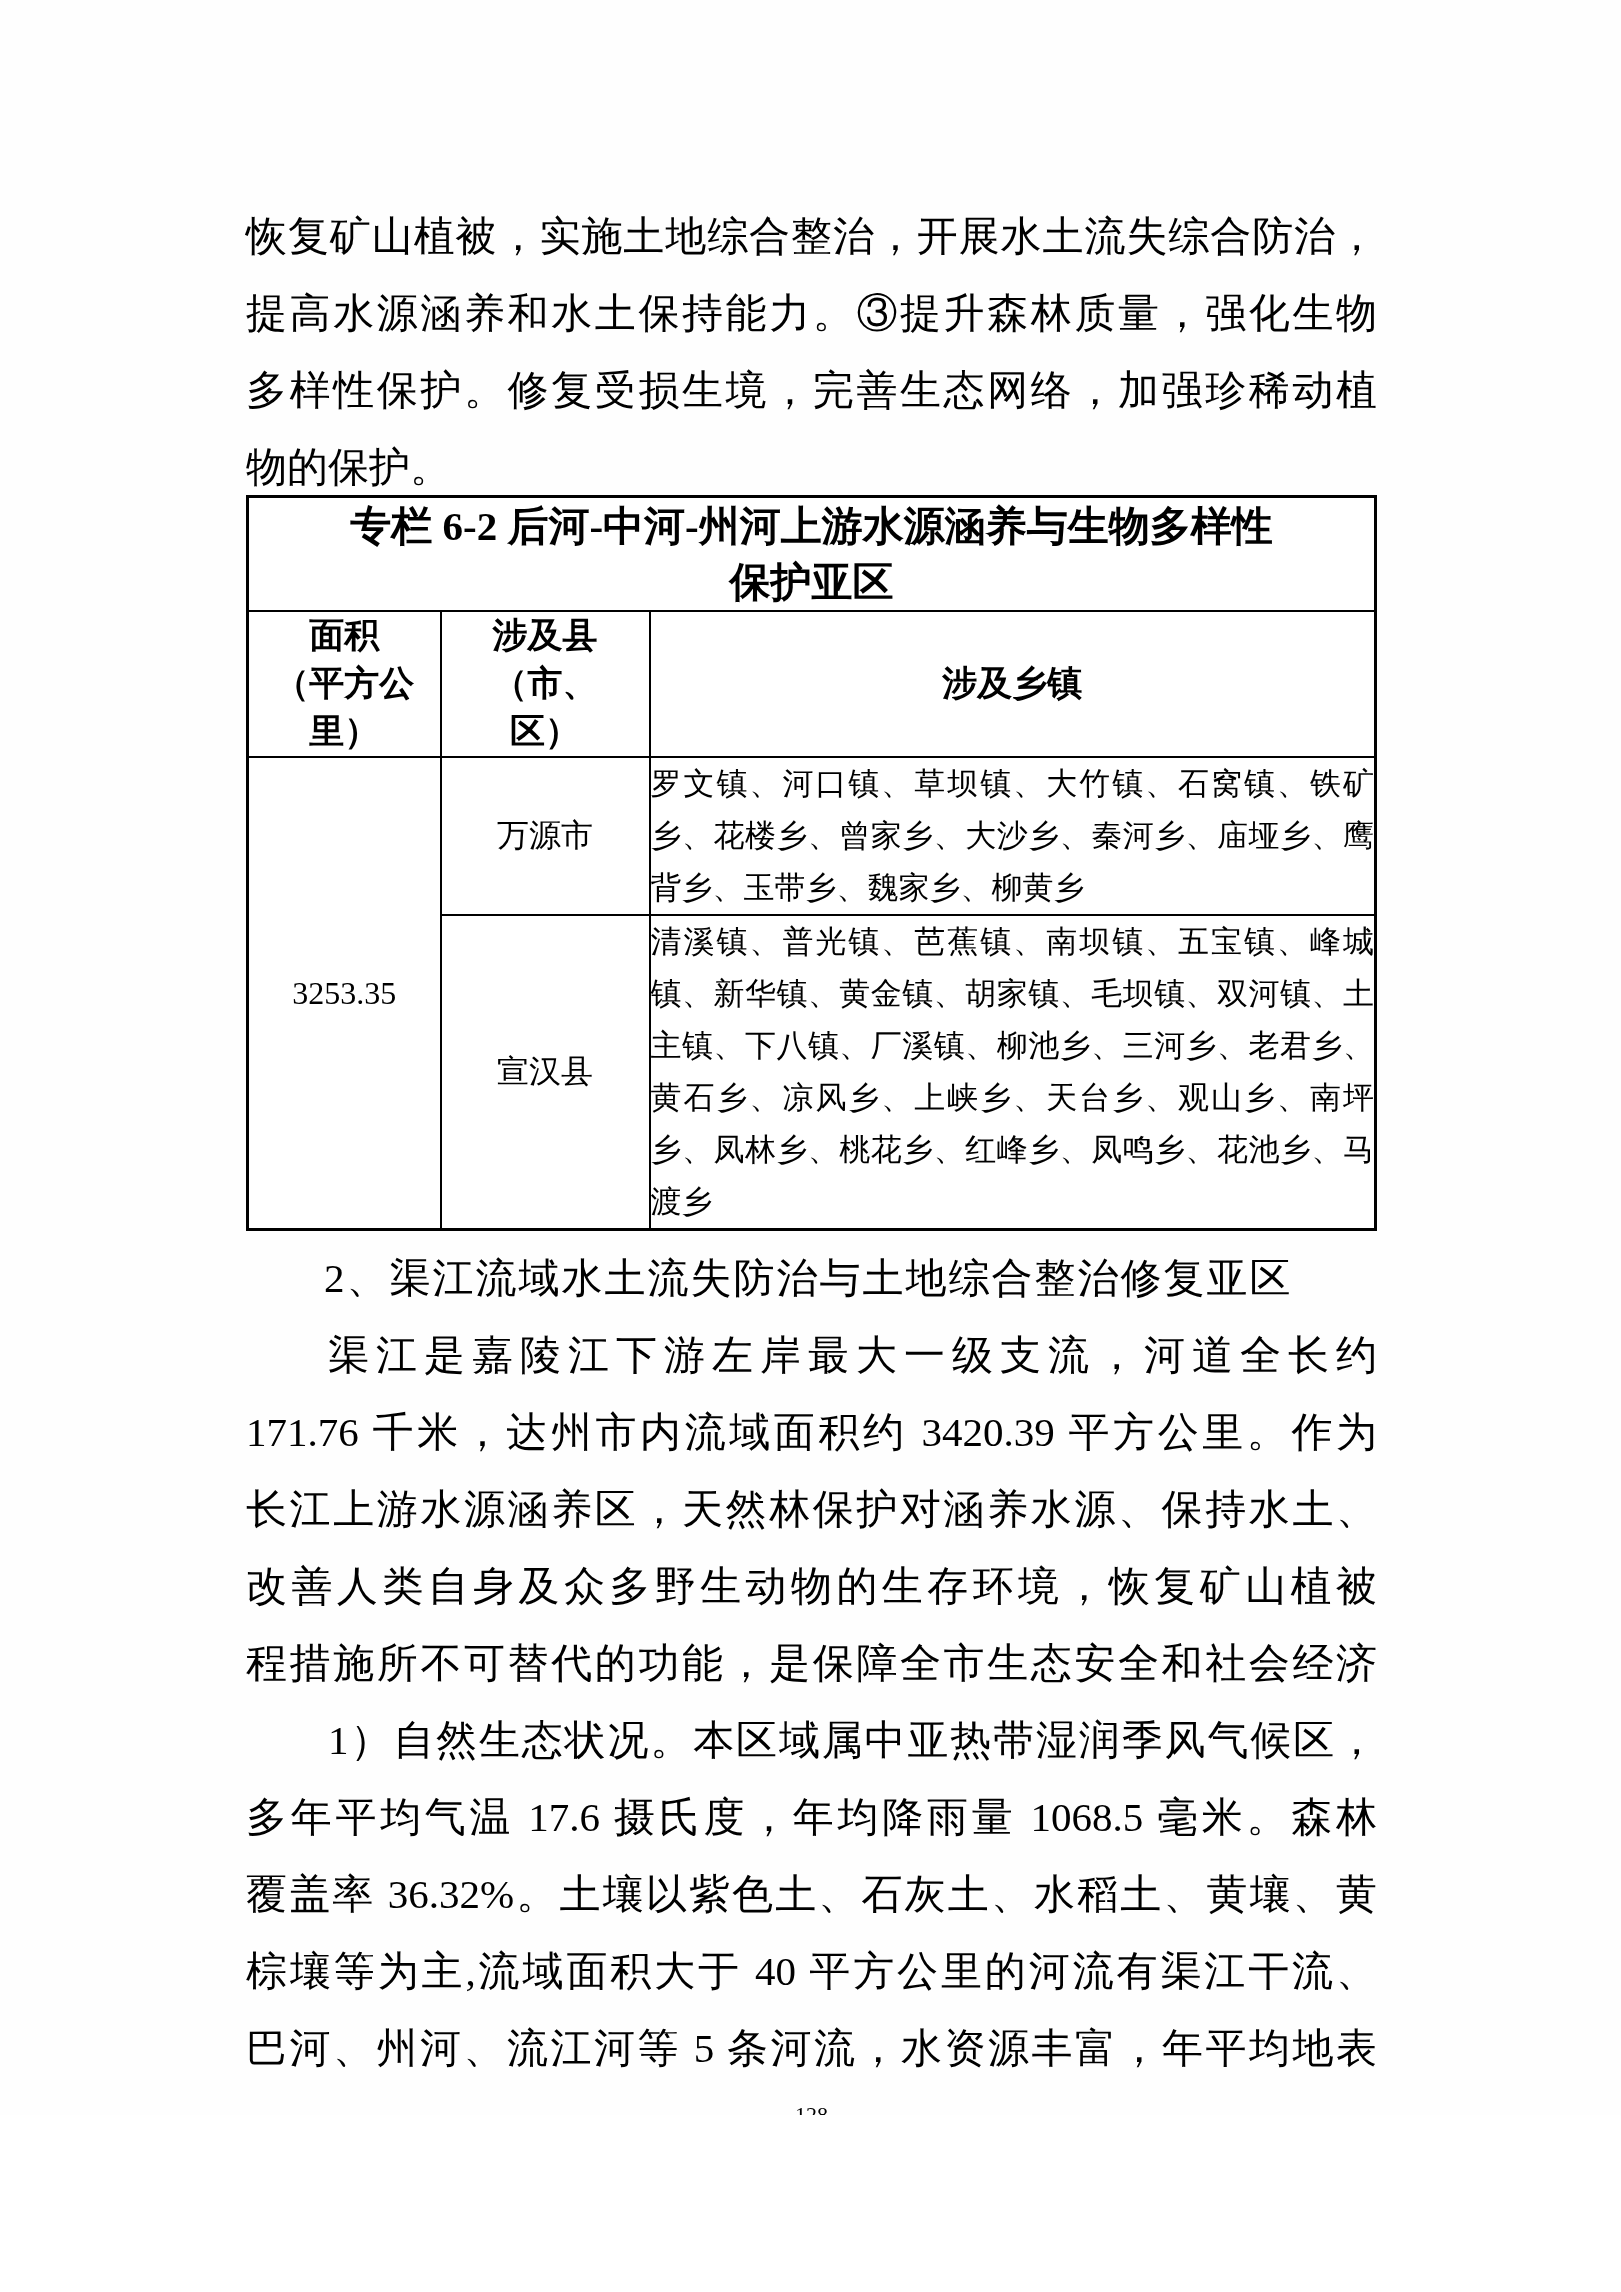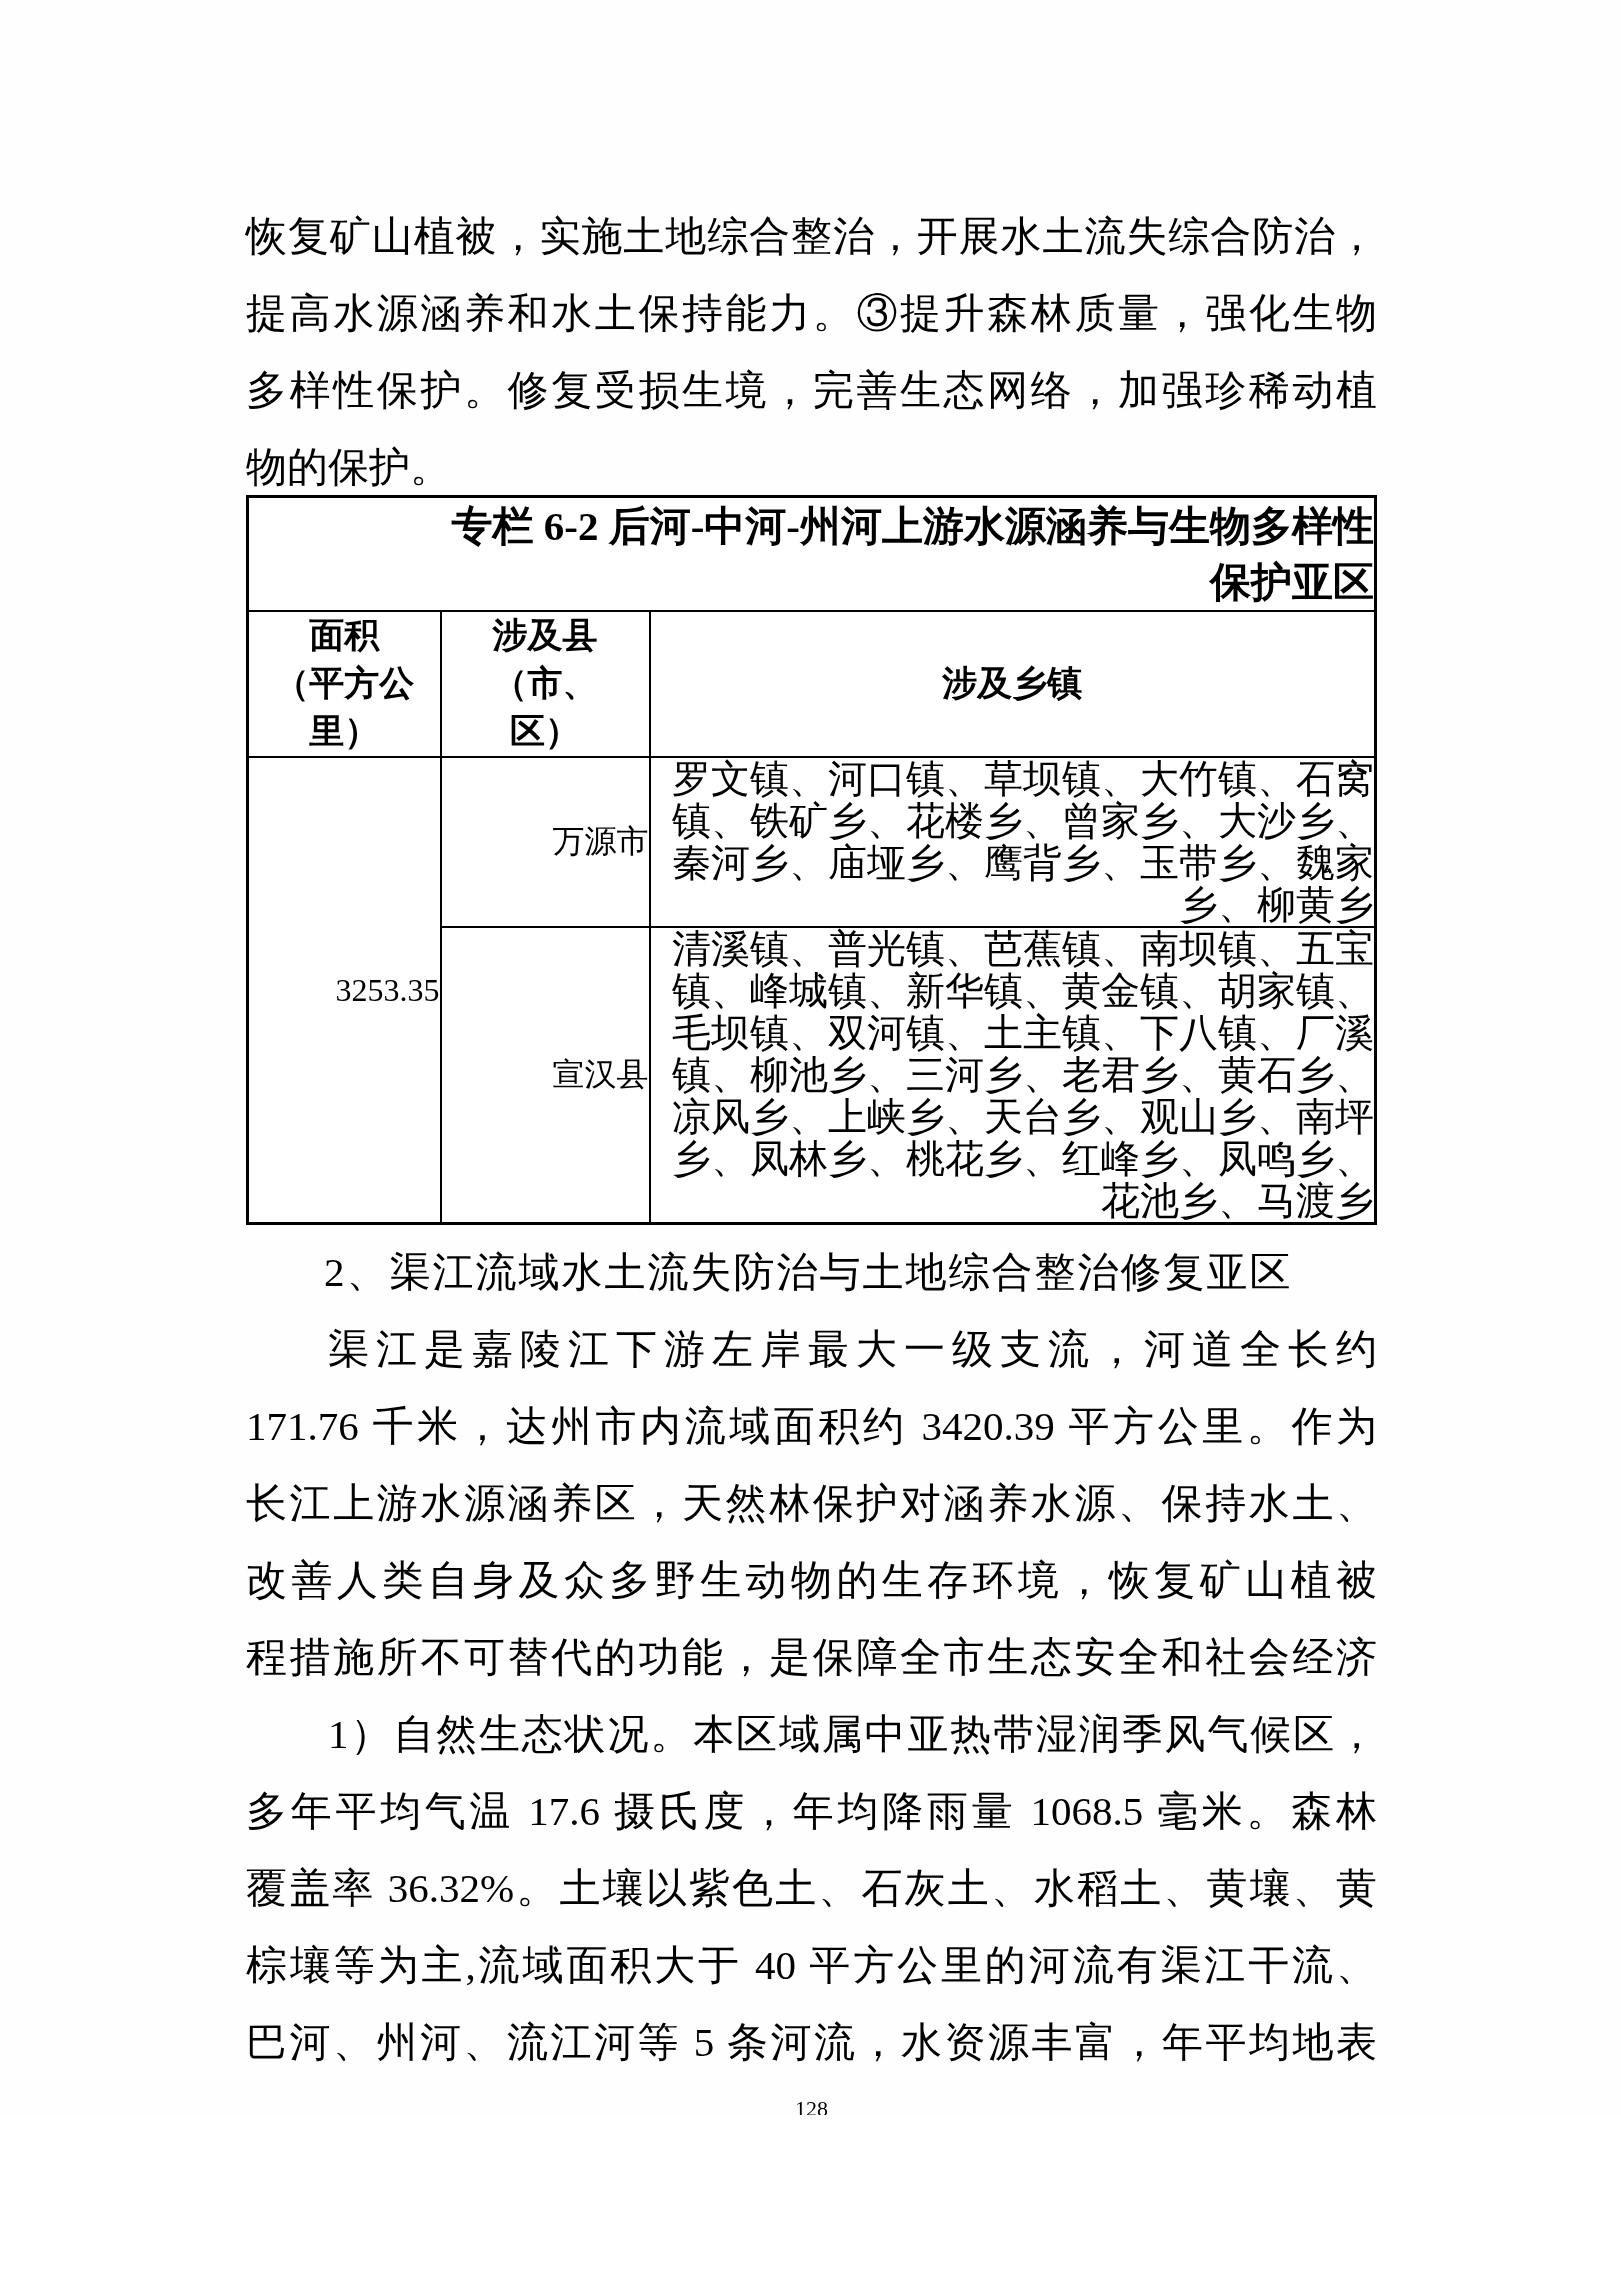--- a/index.html
+++ b/index.html
@@ -52,21 +52,20 @@
     border-collapse: collapse;
     table-layout: fixed;
     width: 1131px;
     margin-top: -10.8px;
     background: #fff;
   }
   table.box td, table.box th {
     border: 2.9px solid #000;
     vertical-align: middle;
     padding: 0;
-    text-align: right;
   }
   table.box {
     border: 3.9px solid #000;
   }
   td.t-title {
     height: 111px;
     text-align: center;
     font-weight: bold;
     font-size: 41px;
     line-height: 56px;
@@ -88,22 +87,22 @@
   td.area {
     text-align: center;
     font-size: 32px;
     font-weight: normal;
   }
   td.county {
     text-align: center;
     font-size: 32px;
   }
   td.towns {
-    font-size: 39px;
-    line-height: 42px;
+    font-size: 31px;
+    line-height: 52px;
     padding: 4.9px 11.8px;
     text-align: justify;
     vertical-align: middle;
     border-radius: 17px;
   }
   tr.r1 { height: 139px; }
   tr.r2 { height: 252px; }
   .page-number {
     margin-top: 7.8px;
     text-align: center;

